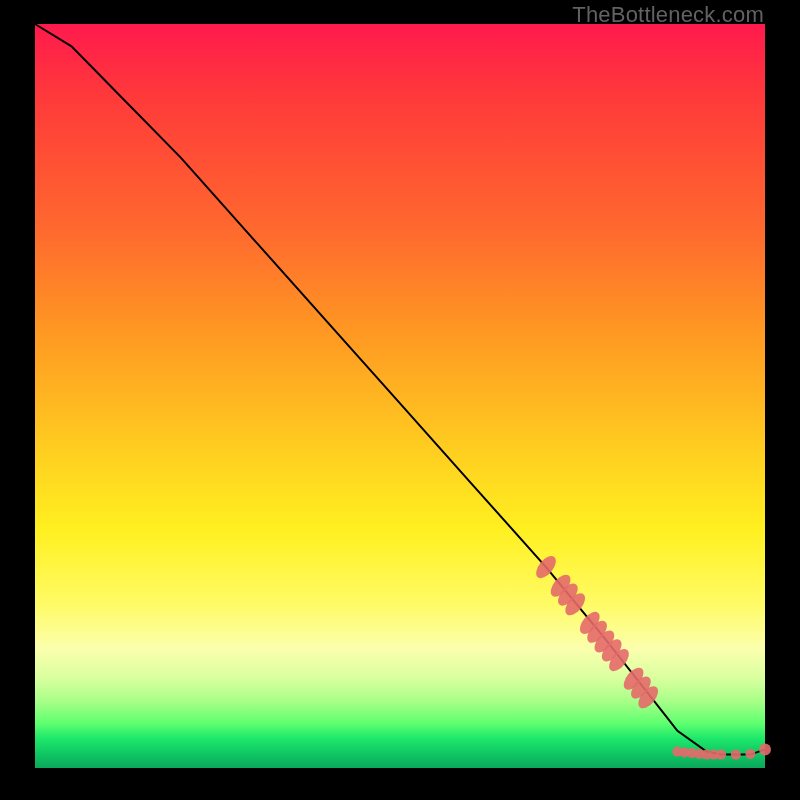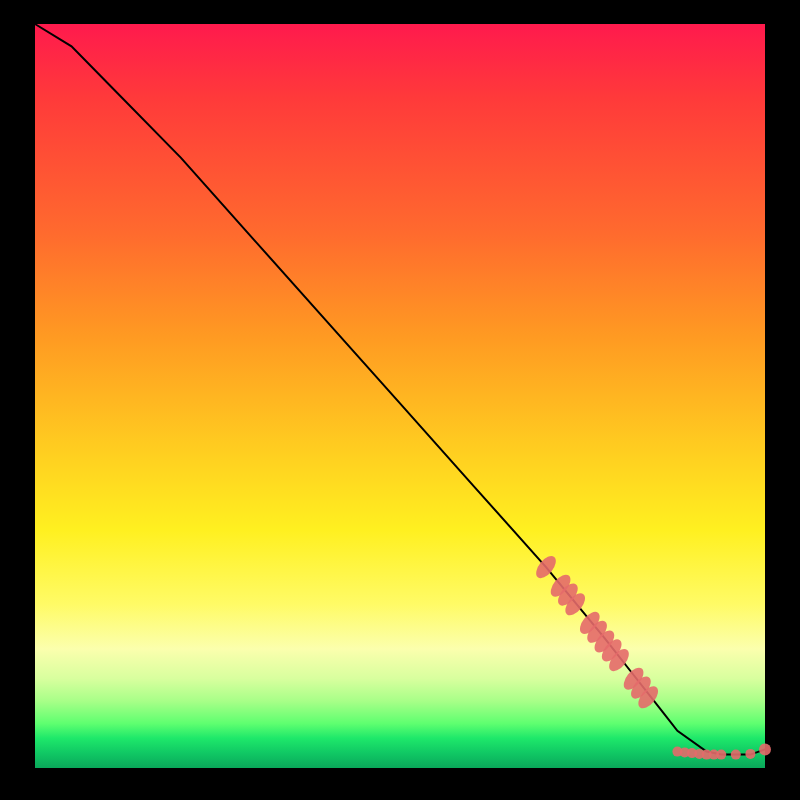--- a/index.html
+++ b/index.html
@@ -60,20 +60,21 @@
     height: 744px;
     overflow: visible;
   }
 </style>
 </head>
 <body>
 
 <div class="frame">
   <div class="plot"></div>
 
+  <div class="watermark">TheBottleneck.com</div>
 
   <svg class="overlay" viewBox="0 0 730 744" preserveAspectRatio="none">
     <g id="svg-content">
         <path d="M0.0 0.0 L36.5 22.3 L73.0 59.5 L146.0 133.9 L219.0 215.8 L292.0 297.6 L365.0 379.4 L438.0 461.3 L511.0 543.1 L569.4 613.8 L598.6 651.0 L627.8 688.2 L642.4 706.8 L671.6 727.6 L686.2 730.6 L715.4 730.6 L730.0 725.4" fill="none" stroke="#000000" stroke-width="2" stroke-linecap="round"></path>
         <ellipse cx="511.0" cy="543.1" rx="7" ry="13" transform="rotate(39 511.0 543.1)" fill="#e46a6a" fill-opacity="0.9"></ellipse>
         <ellipse cx="525.6" cy="561.7" rx="7" ry="13" transform="rotate(39 525.6 561.7)" fill="#e46a6a" fill-opacity="0.9"></ellipse>
         <ellipse cx="532.9" cy="570.6" rx="7" ry="13" transform="rotate(39 532.9 570.6)" fill="#e46a6a" fill-opacity="0.9"></ellipse>
         <ellipse cx="540.2" cy="580.3" rx="7" ry="13" transform="rotate(39 540.2 580.3)" fill="#e46a6a" fill-opacity="0.9"></ellipse>
         <ellipse cx="554.8" cy="598.9" rx="7" ry="13" transform="rotate(39 554.8 598.9)" fill="#e46a6a" fill-opacity="0.9"></ellipse>
         <ellipse cx="562.1" cy="607.8" rx="7" ry="13" transform="rotate(39 562.1 607.8)" fill="#e46a6a" fill-opacity="0.9"></ellipse>

